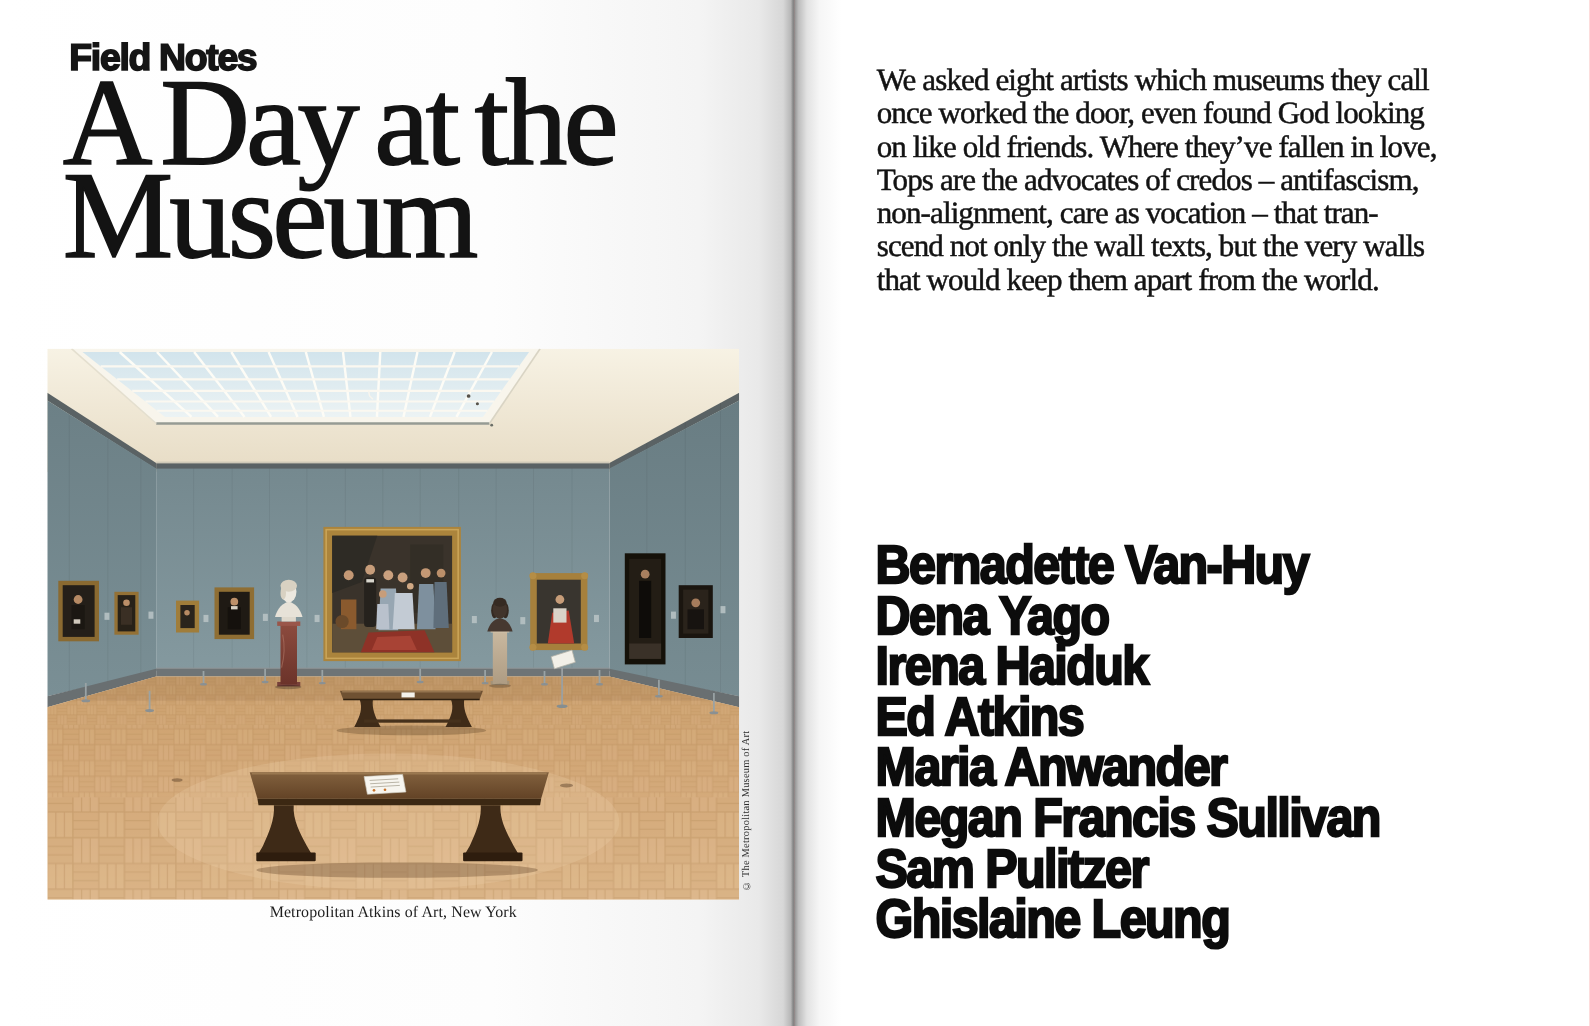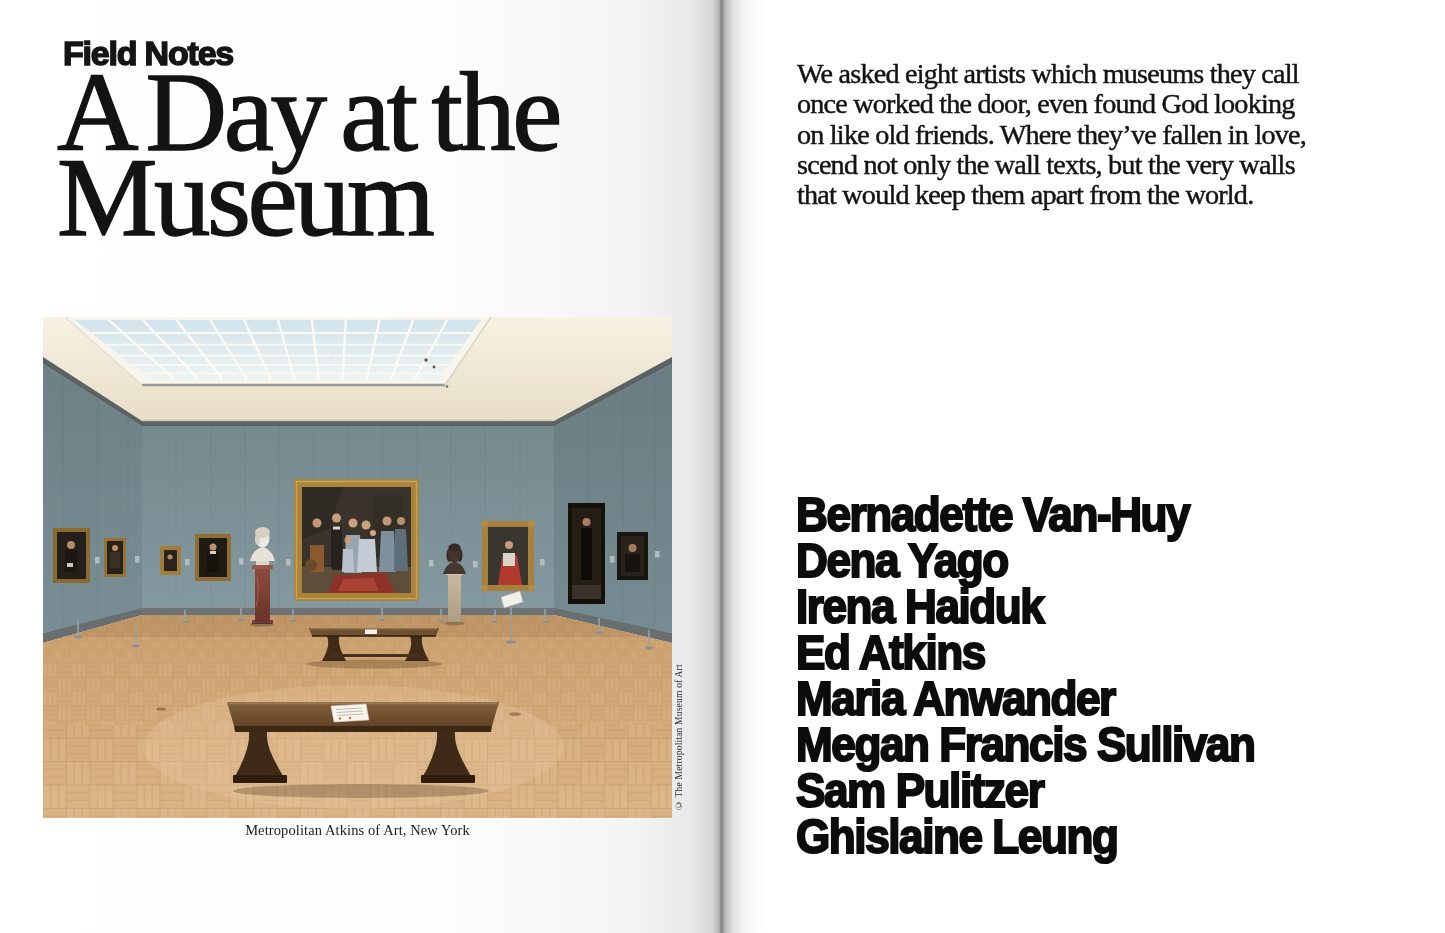--- a/index.html
+++ b/index.html
@@ -398,20 +398,22 @@
 
     <figcaption class="caption">Metropolitan Atkins of Art, New York</figcaption>
     <div class="credit">© The Metropolitan Museum of Art</div>
   </div>
 
   <div class="page page-right">
     <div class="intro">
       <span>We asked eight artists which museums they call</span>
       <span>once worked the door, even found God looking</span>
       <span>on like old friends. Where they’ve fallen in love,</span>
+      <span>Tops are the advocates of credos – antifascism,</span>
+      <span>non-alignment, care as vocation – that tran-</span>
       <span>scend not only the wall texts, but the very walls</span>
       <span>that would keep them apart from the world.</span>
     </div>
 
     <ul class="artists">
       <li>Bernadette Van-Huy</li>
       <li>Dena Yago</li>
       <li>Irena Haiduk</li>
       <li>Ed Atkins</li>
       <li>Maria Anwander</li>

